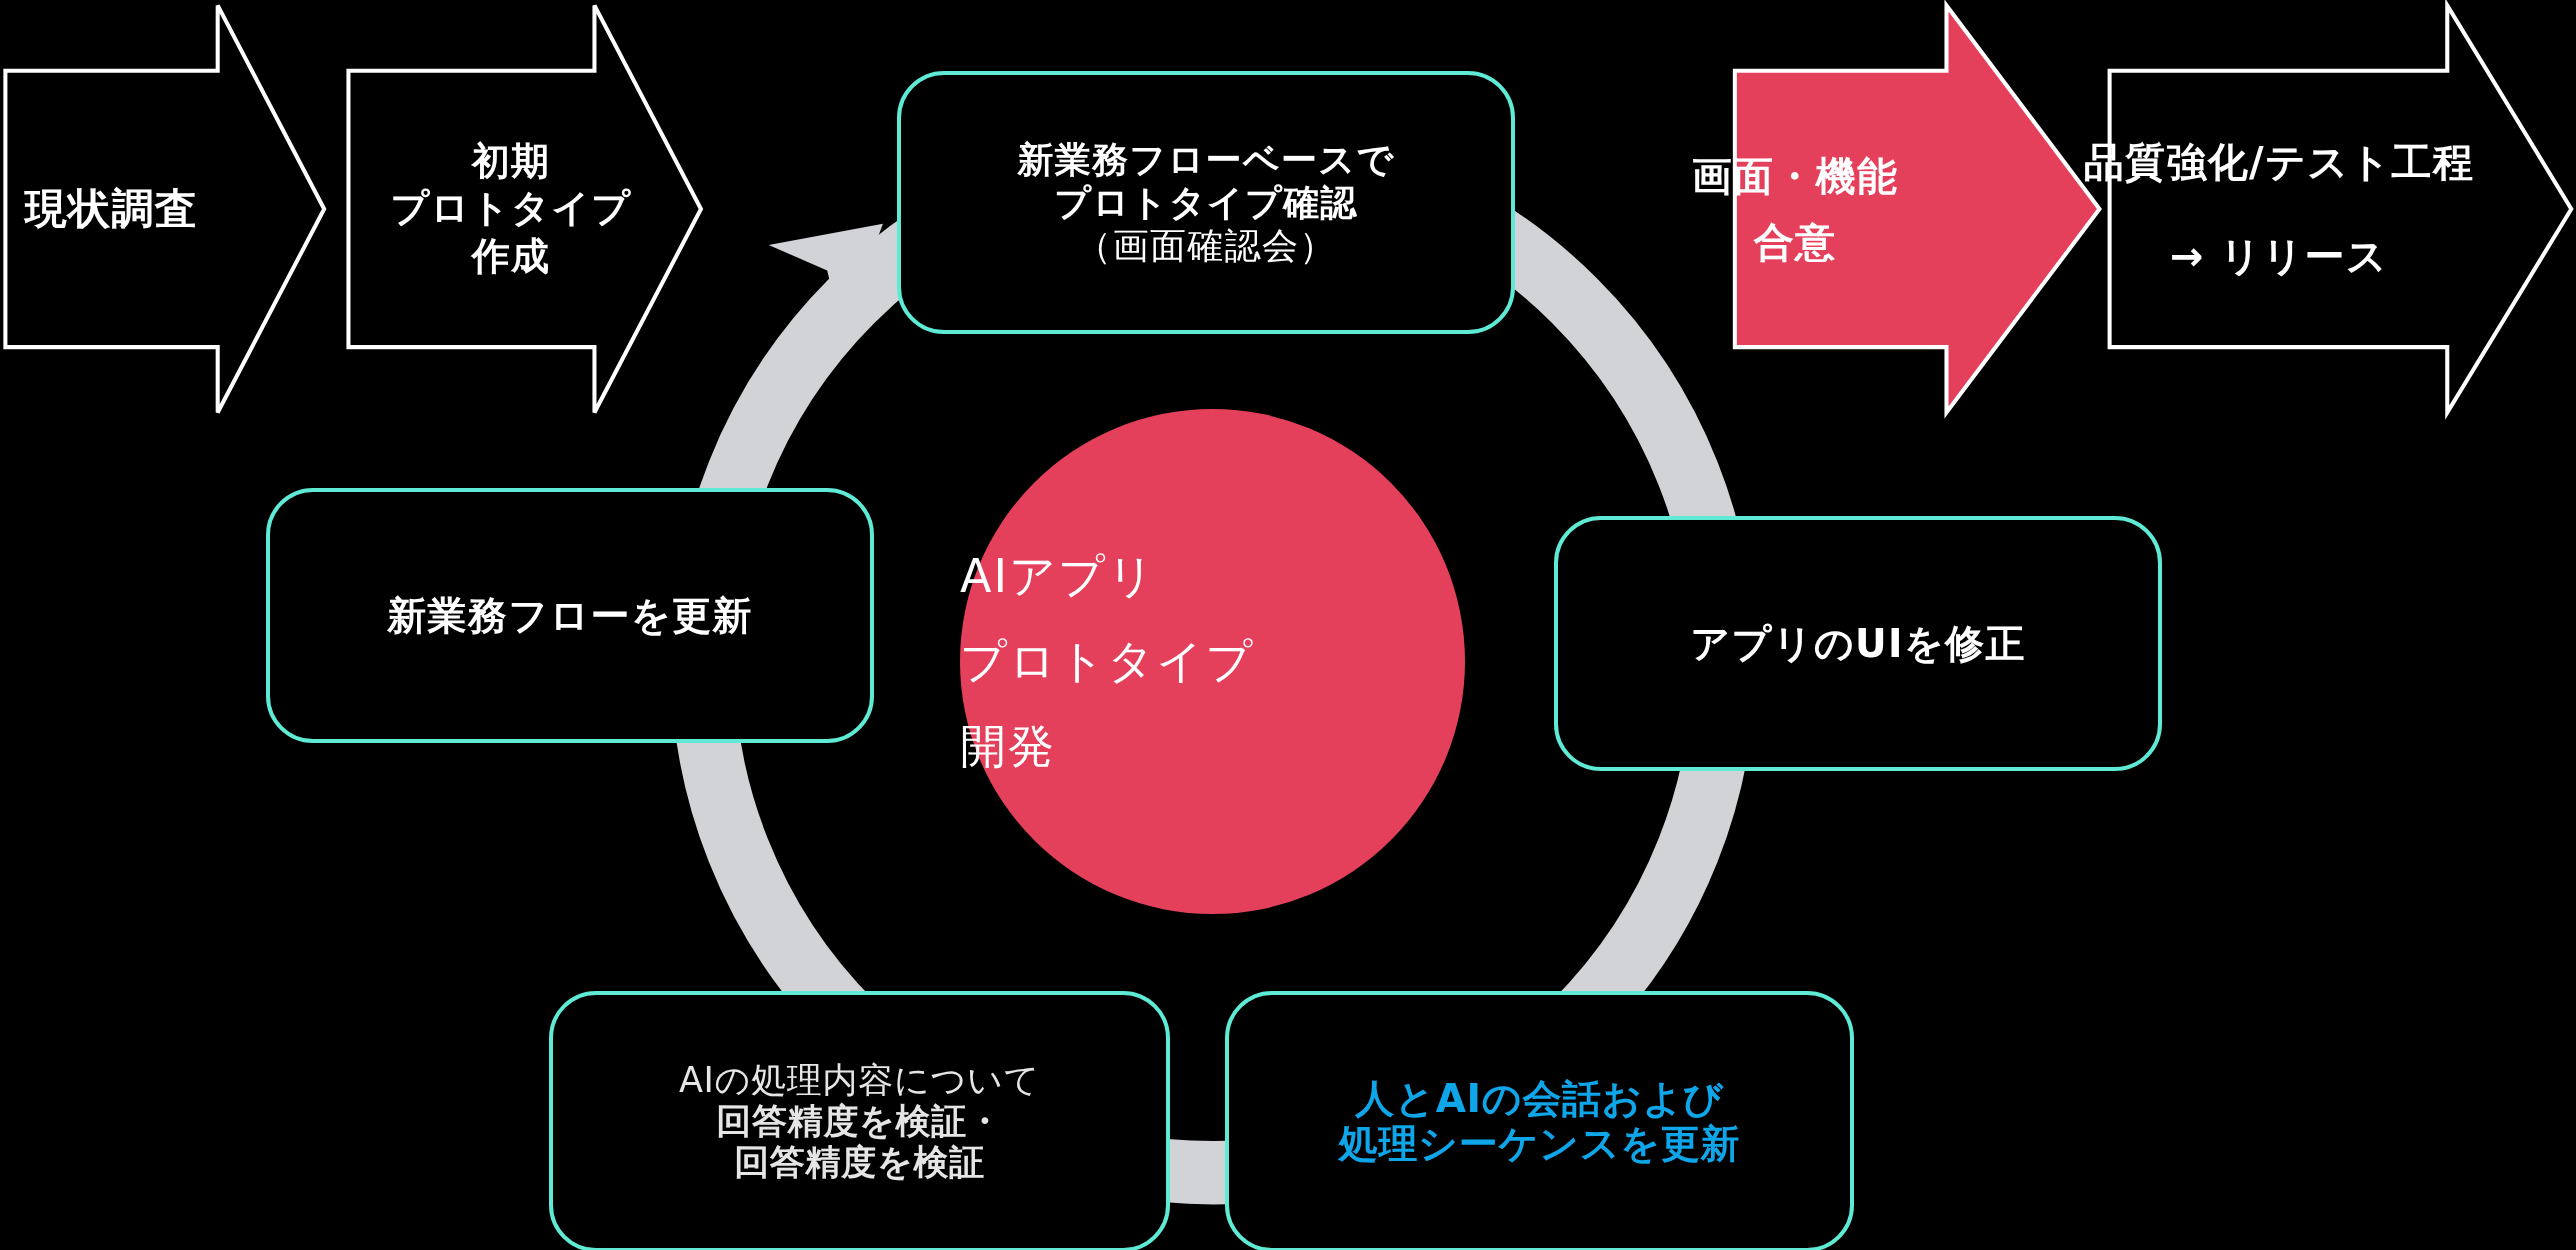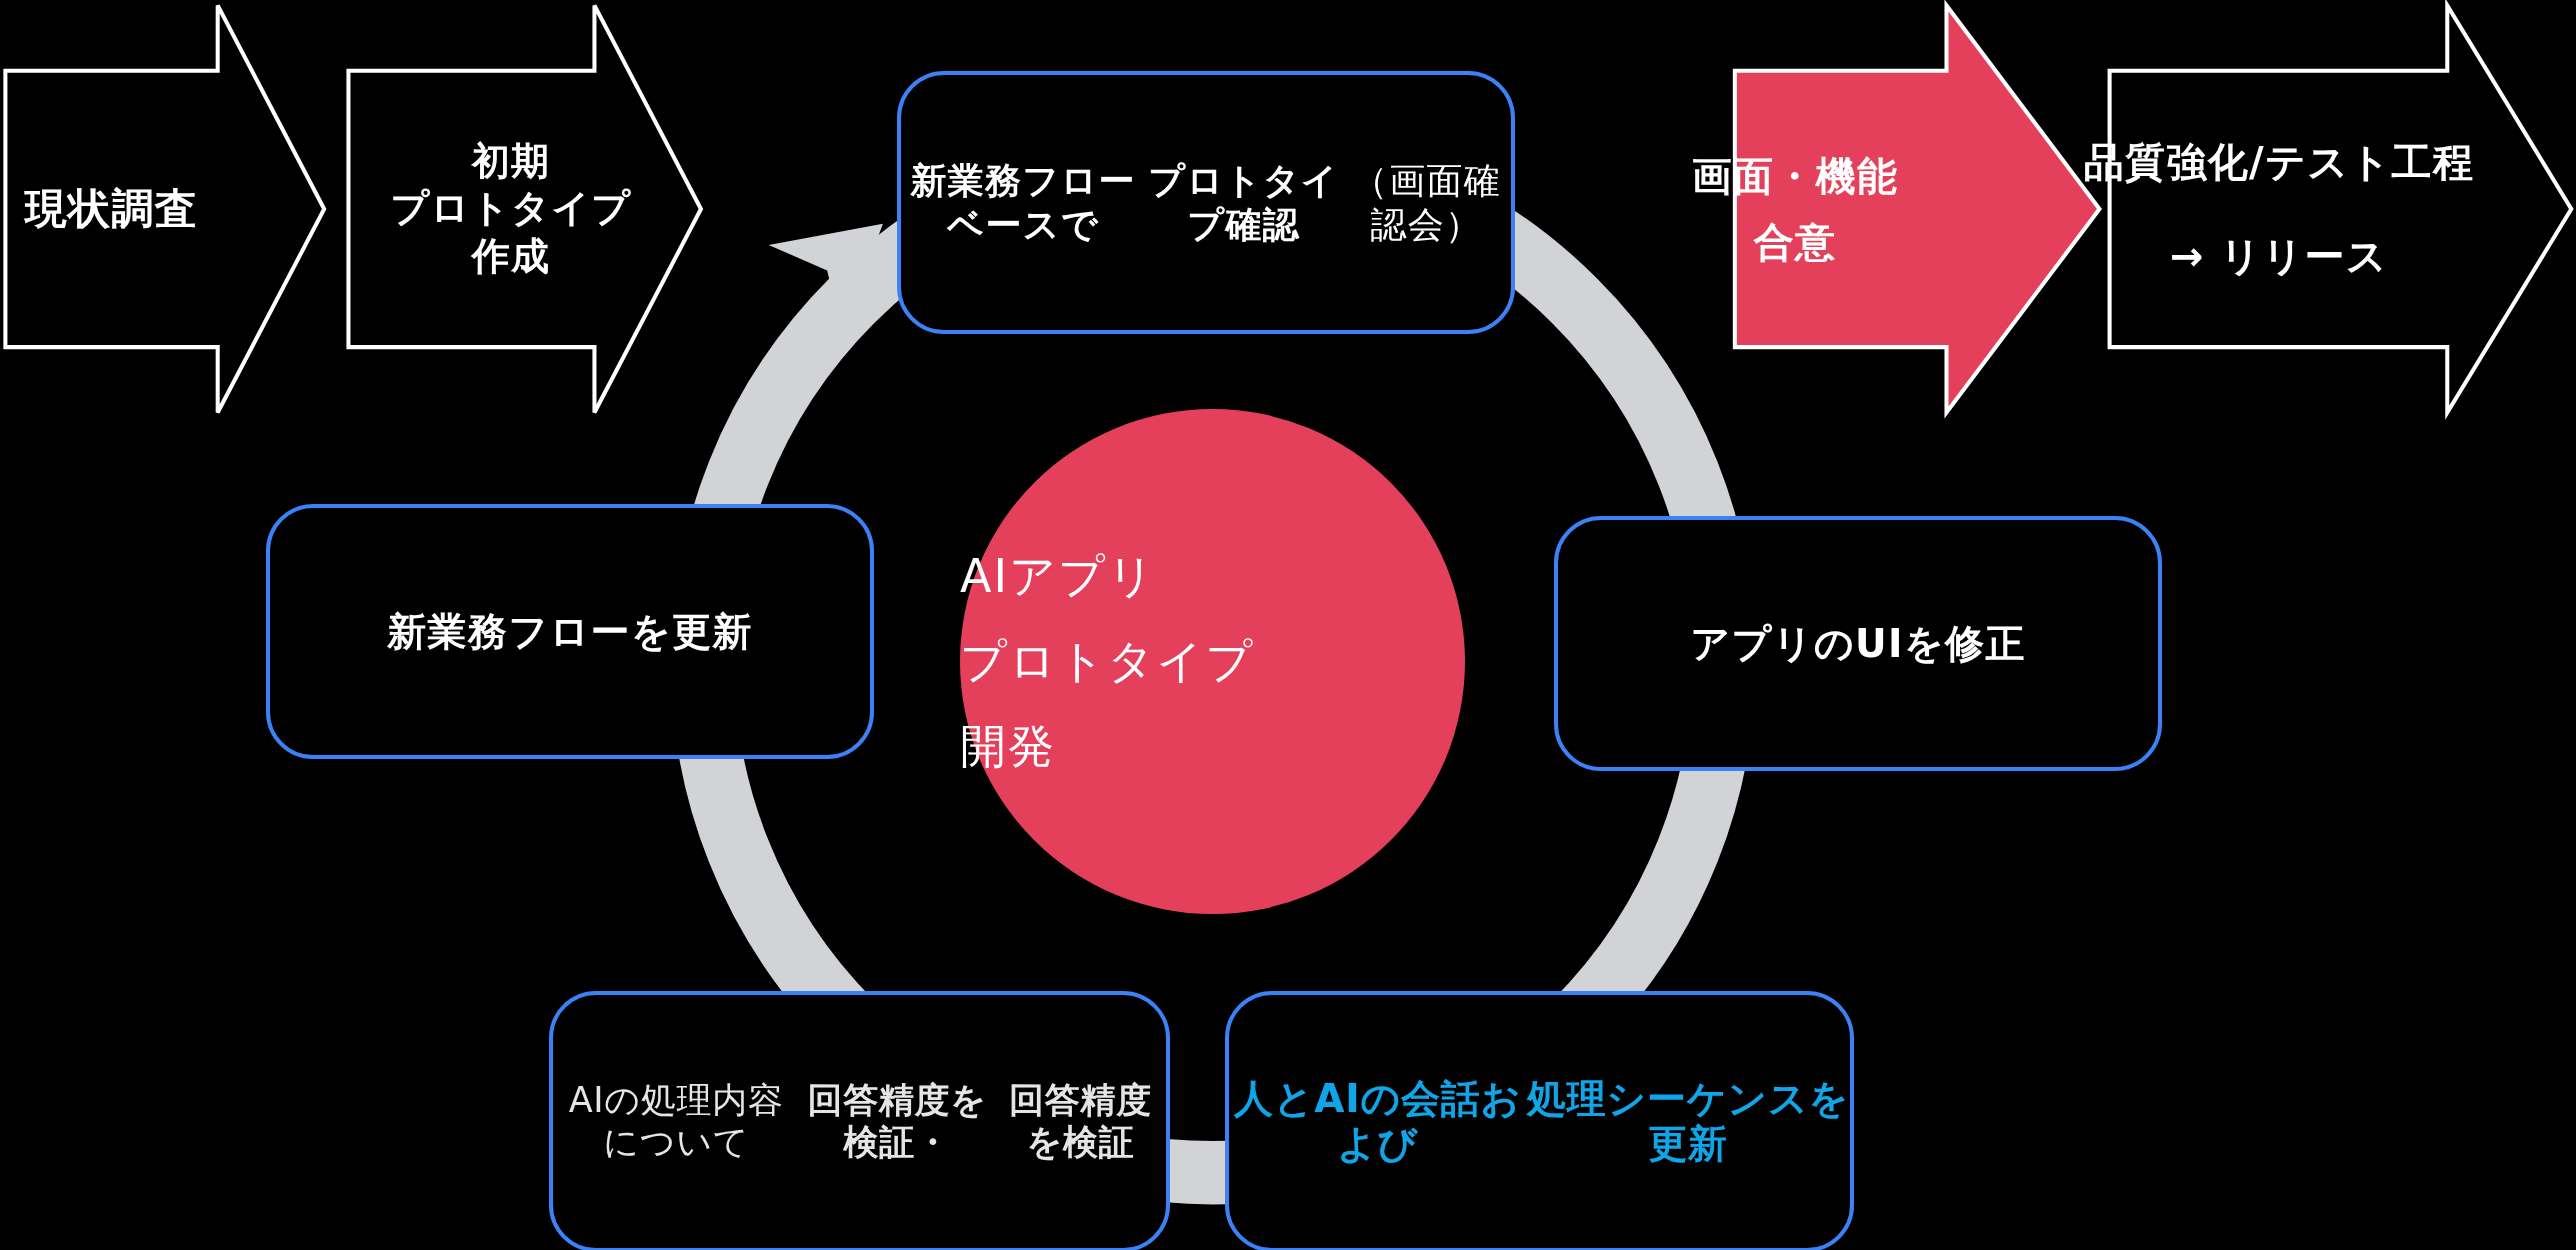--- a/index.html
+++ b/index.html
@@ -1,21 +1,21 @@
 <!DOCTYPE html>
 <html style="font-size:10.8px"><head>
 <meta charset="utf-8">
 <style>
   html,body{margin:0;padding:0;background:#000;}
   #canvas{position:relative;width:2576px;height:1251px;background:#000;overflow:hidden;
           font-family:"DejaVu Sans",sans-serif;}
   .layer{position:absolute;left:0;top:0;width:2576px;height:1251px;}
   .shape-layer{z-index:1;}
-  .box{position:absolute;background:#000;border:4px solid #3b82f6;border-radius:47px;z-index:2;
-       display:flex;flex-direction:row;align-items:center;justify-content:center;text-align:center;}
+  .box{position:absolute;background:#000;border:4px solid #5eead4;border-radius:47px;z-index:2;
+       display:flex;flex-direction:column;align-items:center;justify-content:center;text-align:center;}
   .circle{position:absolute;border-radius:50%;z-index:2;
           display:flex;flex-direction:column;align-items:flex-start;justify-content:center;text-align:center;}
   .label{position:absolute;z-index:3;color:#fff;text-align:center;
          display:flex;flex-direction:column;align-items:center;justify-content:center;}
   .label div{white-space:nowrap;}
   .b{font-weight:700;}
   .r{font-weight:400;}
   .arrow-label{font-size:42px;font-weight:700;letter-spacing:1.3px;}
   .step2-label{font-size:38px;line-height:1.25;}
   .step4-label{font-size:40px;line-height:1.65;}
@@ -65,21 +65,21 @@
   <div class="label arrow-label step4-label" style="left:1689px;top:71px;width:212px;height:276px;">
     <div>画面・機能</div>
     <div>合意</div>
   </div>
 
   <div class="label arrow-label step5-label" style="left:2110px;top:71px;width:338px;height:276px;gap:32px;">
     <div>品質強化/テスト工程</div>
     <div>→ リリース</div>
   </div>
 
-  <div class="box" style="left:266px;top:504px;width:600px;height:247px;">
+  <div class="box" style="left:266px;top:488px;width:600px;height:247px;">
     <div class="sidebox-text">新業務フローを更新</div>
   </div>
 
   <div class="box" style="left:1554px;top:516px;width:600px;height:247px;">
     <div class="sidebox-text">アプリのUIを修正</div>
   </div>
 
   <div class="box" style="left:549px;top:991px;width:613px;height:253px;">
     <div class="blbox-text r">AIの処理内容について</div>
     <div class="blbox-text b">回答精度を検証・</div>

